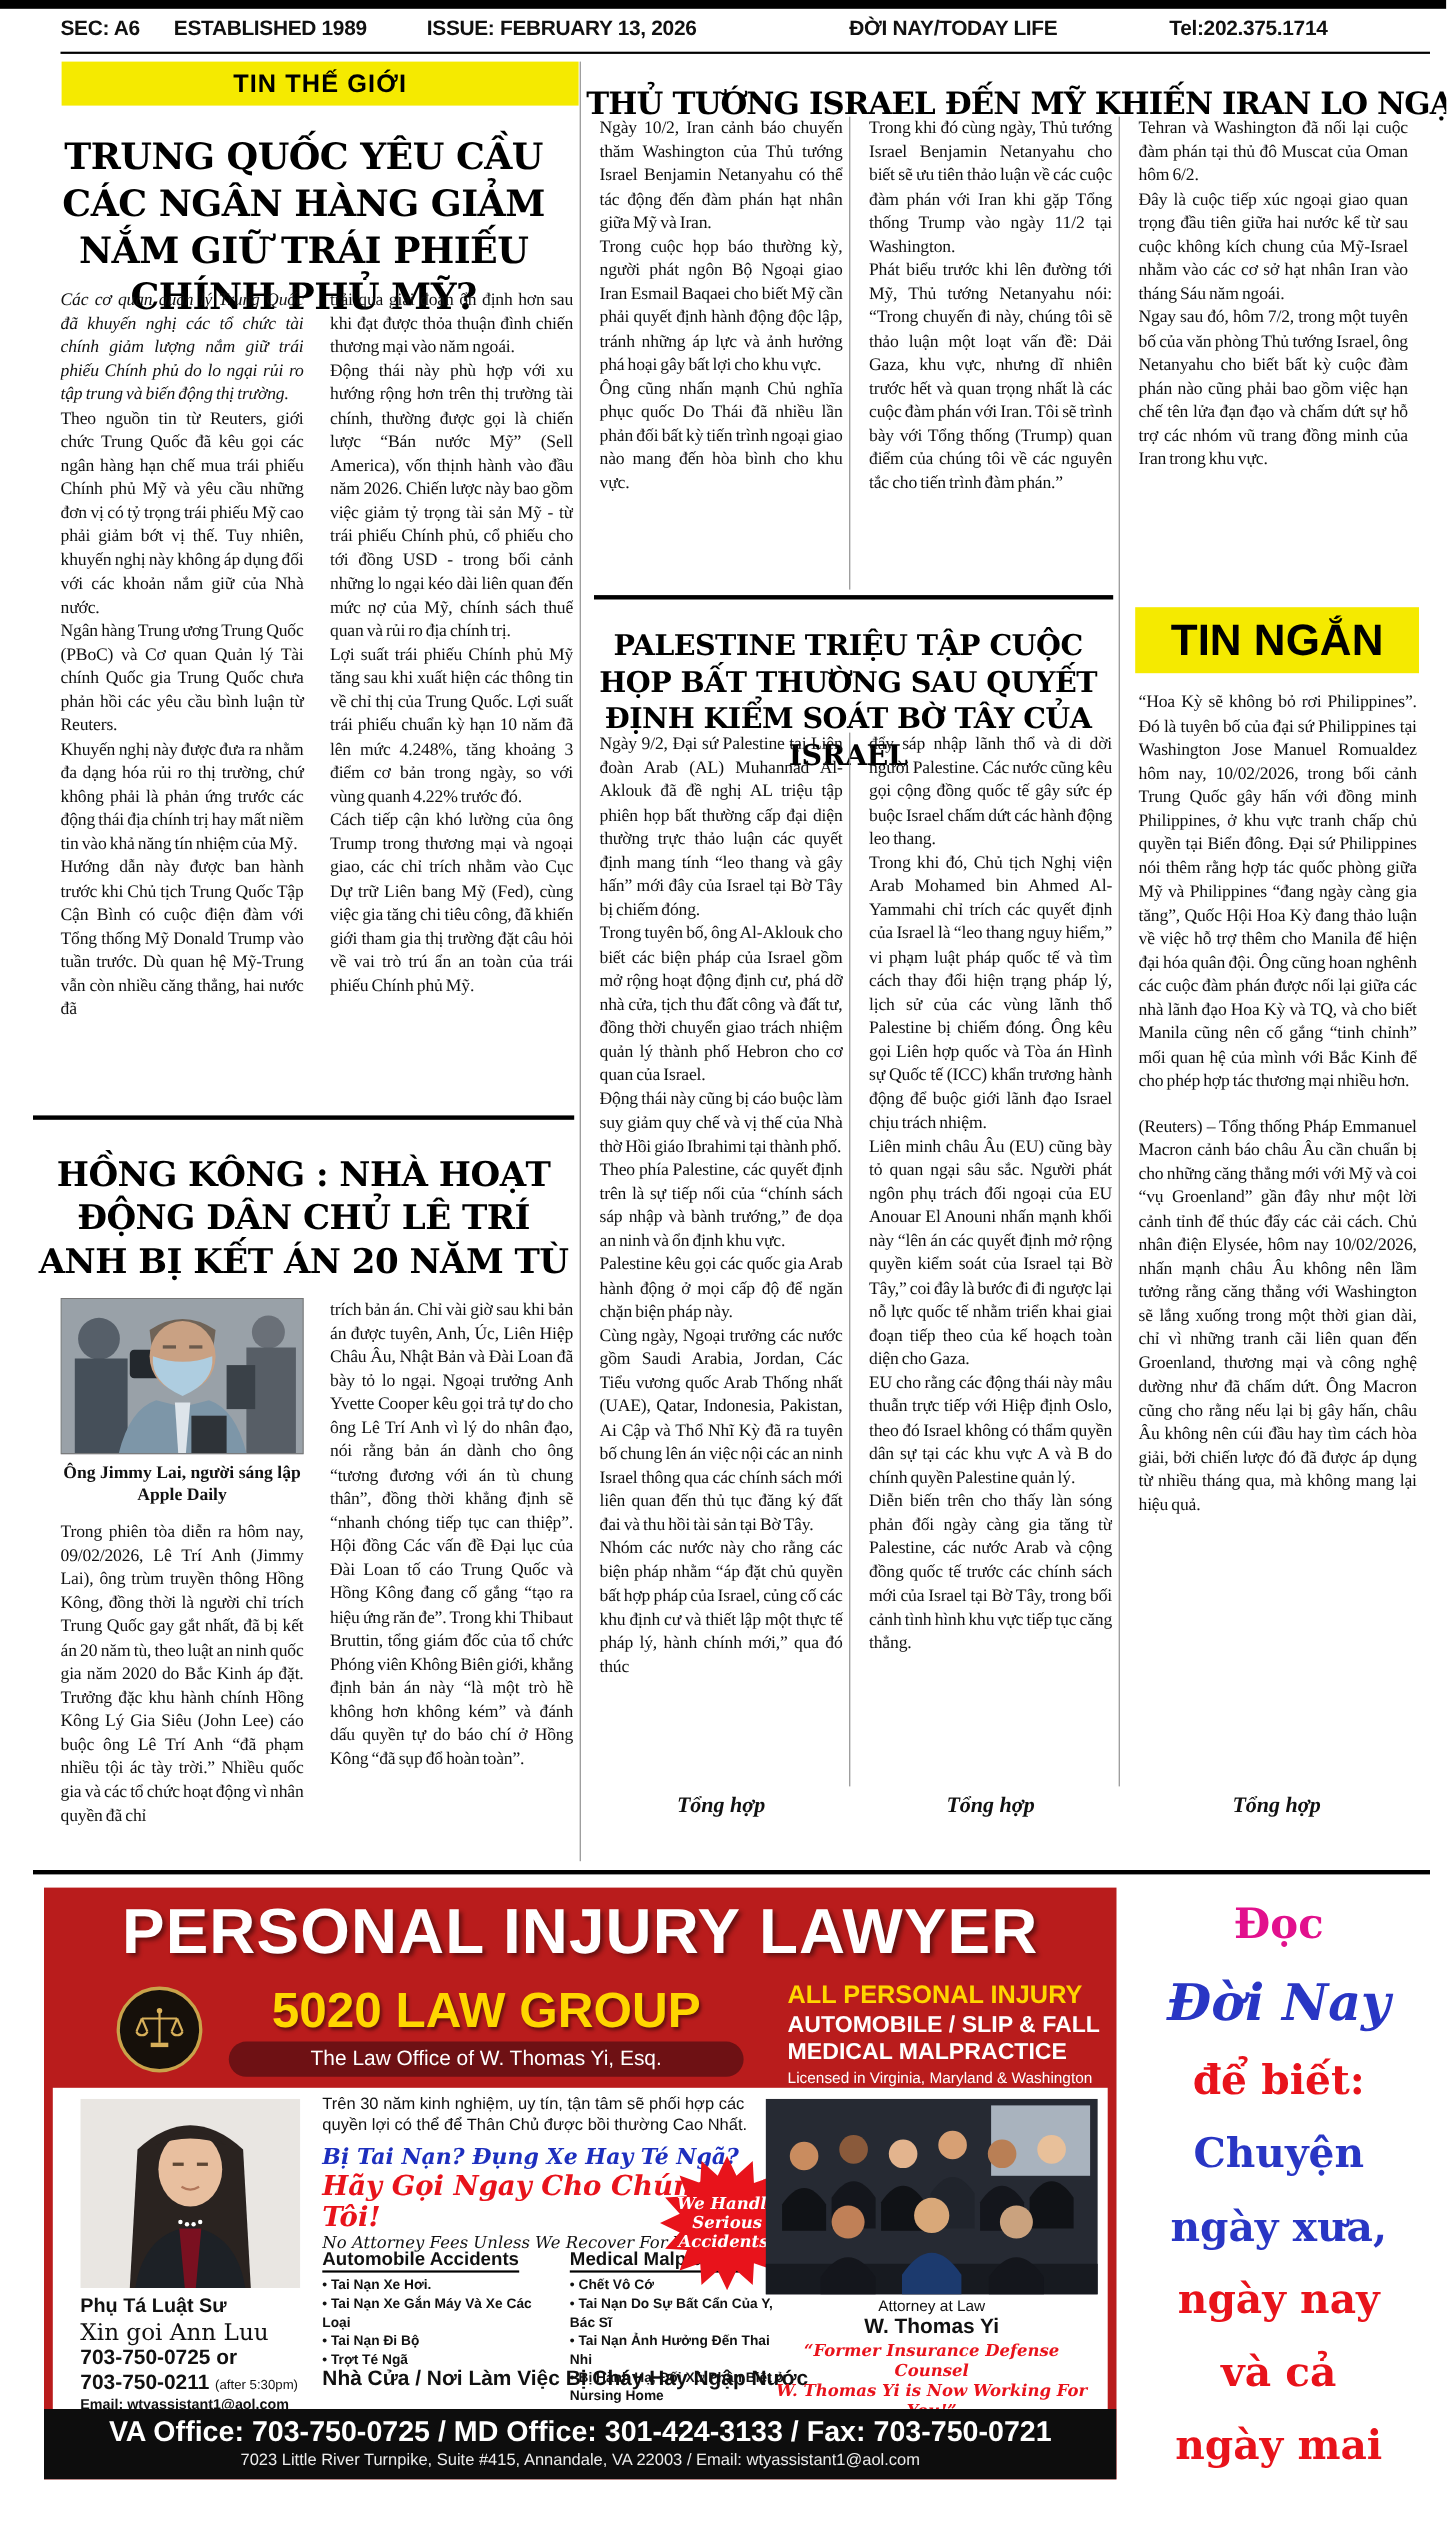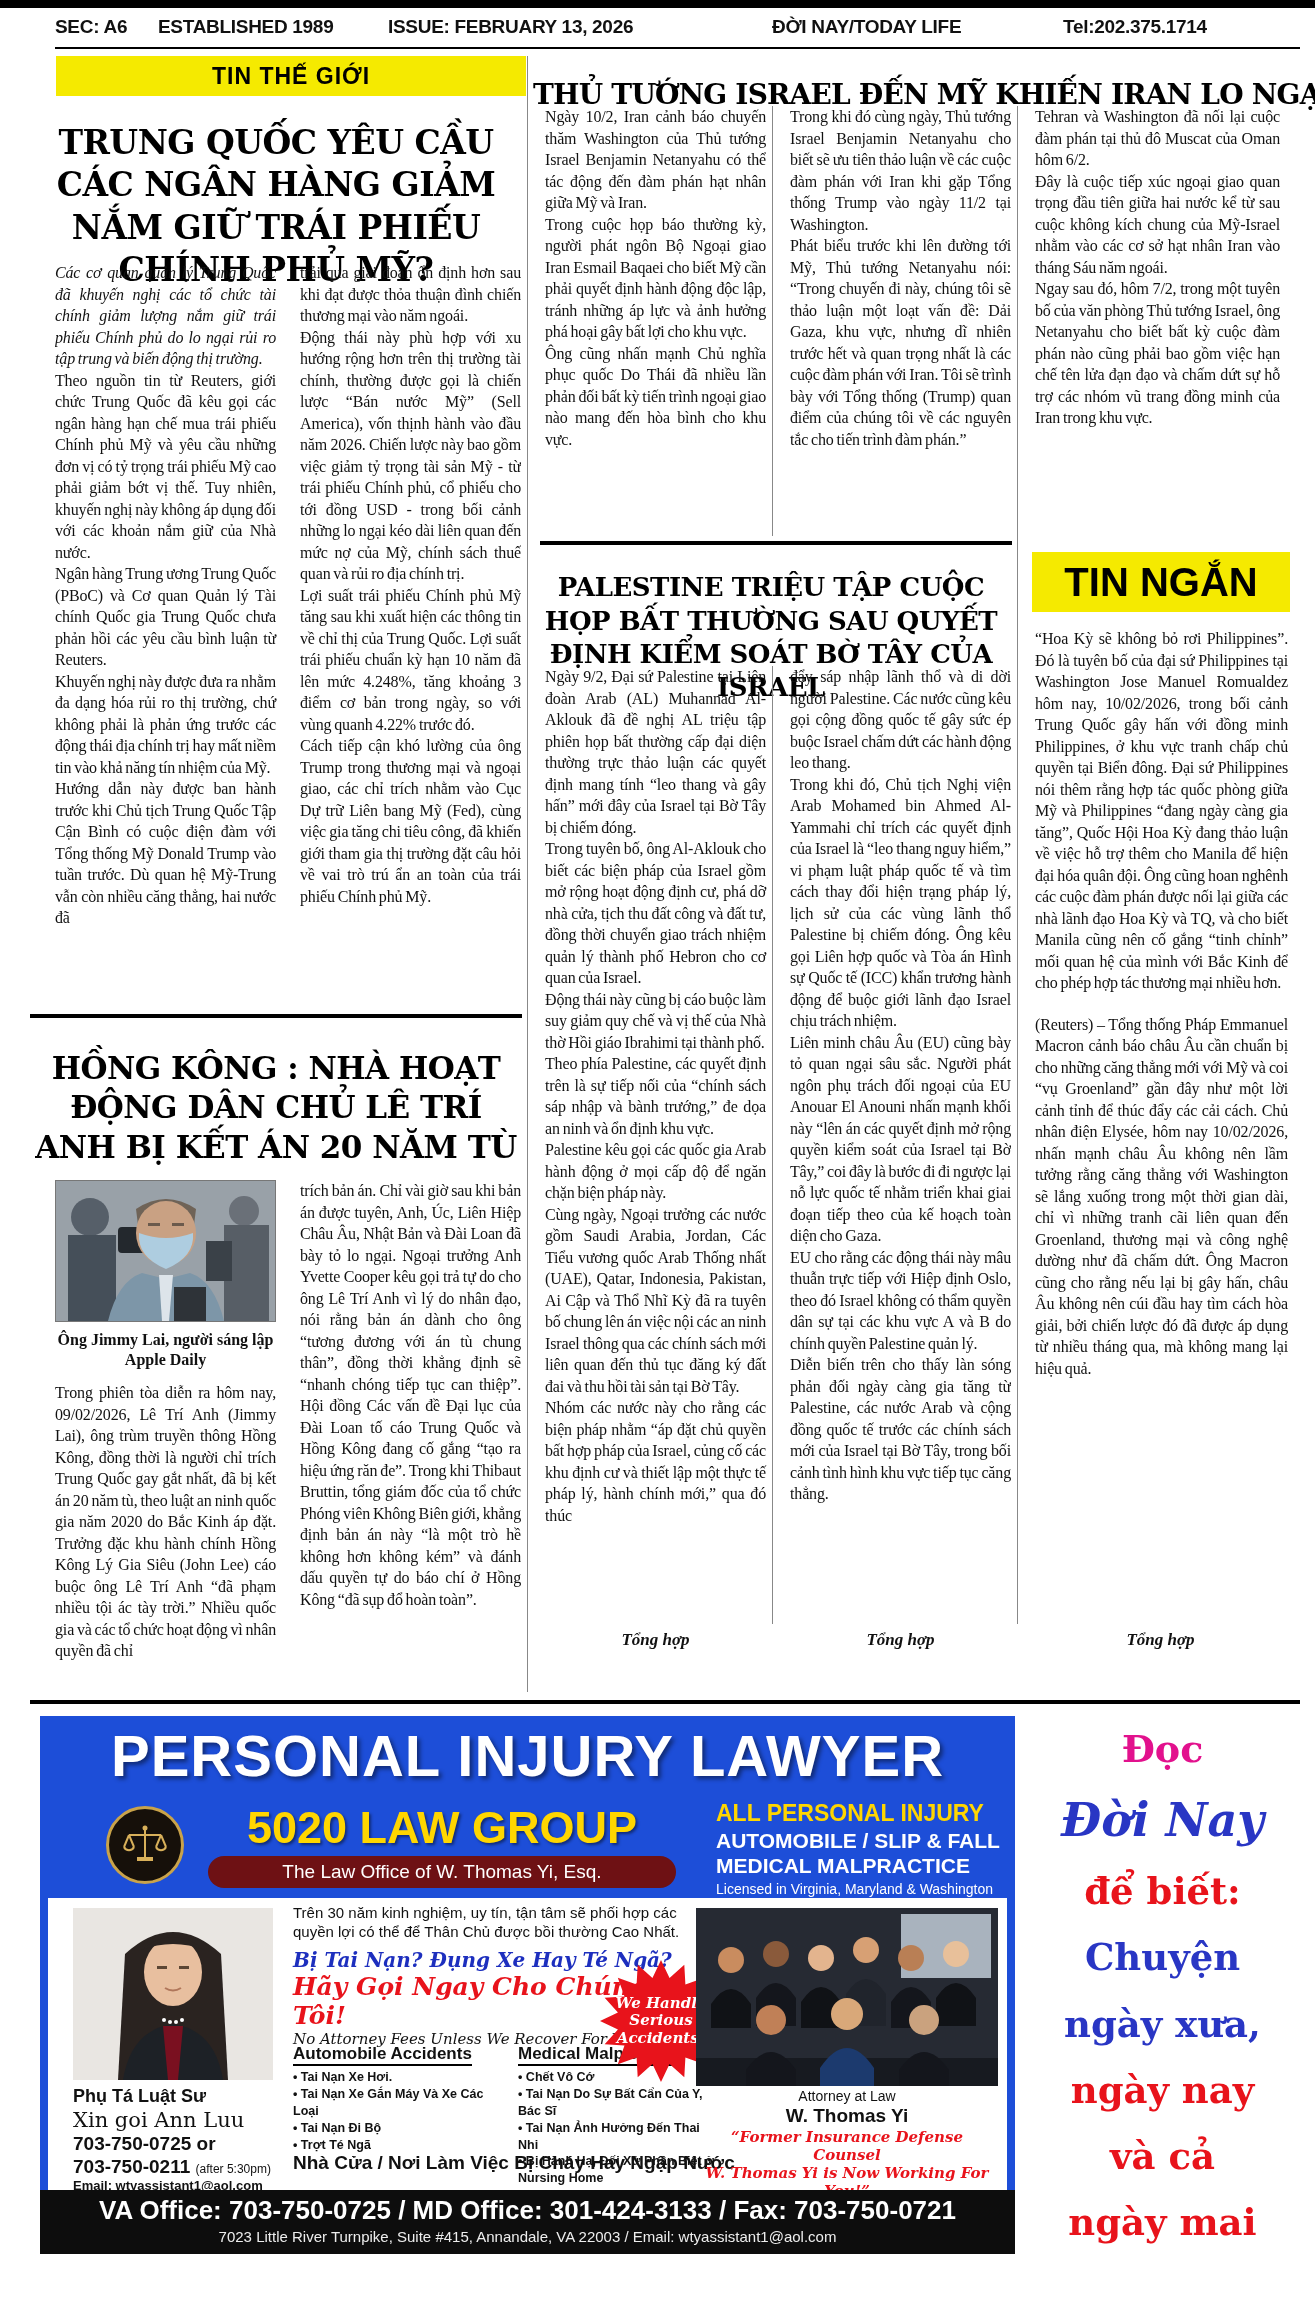--- a/index.html
+++ b/index.html
@@ -33,32 +33,32 @@
   .intro p:first-child, p.intro { font-style:italic; }
 
   #china-cols     { left:55px;  top:262px;  width:466px; height:748px; }
   #israel-cols    { left:545px; top:106px;  width:755px; height:430px; }
   #palestine-cols { left:545px; top:666px;  width:466px; height:958px;justify-content:center; }
   #hk-cols        { left:55px;  top:1180px; width:466px; height:512px; }
   #tinngan-body   { position:absolute; left:1035px; top:628px; width:253px; height:995px; overflow:hidden; }
   #tinngan-body p + p { margin-top:20px; }
 
   .byline { position:absolute; top:1630px; width:221px; text-align:center;
-            font-weight:bold; font-style:italic; font-size:17px; }
+            font-weight:bold; font-style:italic; font-size:20px; }
 
   .hrule { position:absolute; background:#000; }
   .vrule { position:absolute; width:1px; background:#888; }
 
   .photo-frame { border:1px solid #777; background:#9aa2a8; }
   .caption { font-family:Liberation Serif, serif; font-size:16px; font-weight:bold;
              text-align:center; line-height:1.25; margin:8px 0 12px 0; }
 
   
   #ad { position:absolute; left:40px; top:1716px; width:975px; height:538px;
-        background:#1d4ed8; overflow:hidden; font-family:"Liberation Sans",sans-serif; }
+        background:#b91c1c; overflow:hidden; font-family:"Liberation Sans",sans-serif; }
   #ad-title { position:absolute; left:0; top:6px; width:975px; text-align:center; color:#fff;
               font-size:58px; font-weight:bold; letter-spacing:1px; text-shadow:3px 3px 4px rgba(0,0,0,.45); }
   #ad-logo { position:absolute; left:66px; top:90px; width:72px; height:72px; border-radius:50%;
              background:#16100a; border:3px solid #c9a34a; display:flex; align-items:center; justify-content:center; }
   #ad-firm { position:absolute; left:158px; top:86px; width:488px; text-align:center; color:#ffd600;
              font-size:45px; font-weight:bold; text-shadow:2px 2px 3px rgba(0,0,0,.45); }
   #ad-office { position:absolute; left:168px; top:140px; width:468px; height:32px; background:#6e1114;
                border-radius:16px; color:#fff; font-size:19px; display:flex; align-items:center; justify-content:center; }
   #ad-right { position:absolute; left:676px; top:84px; width:292px; color:#fff; line-height:1.2; }
   #ad-right .y { color:#ffd600; font-size:23px; font-weight:bold; }

